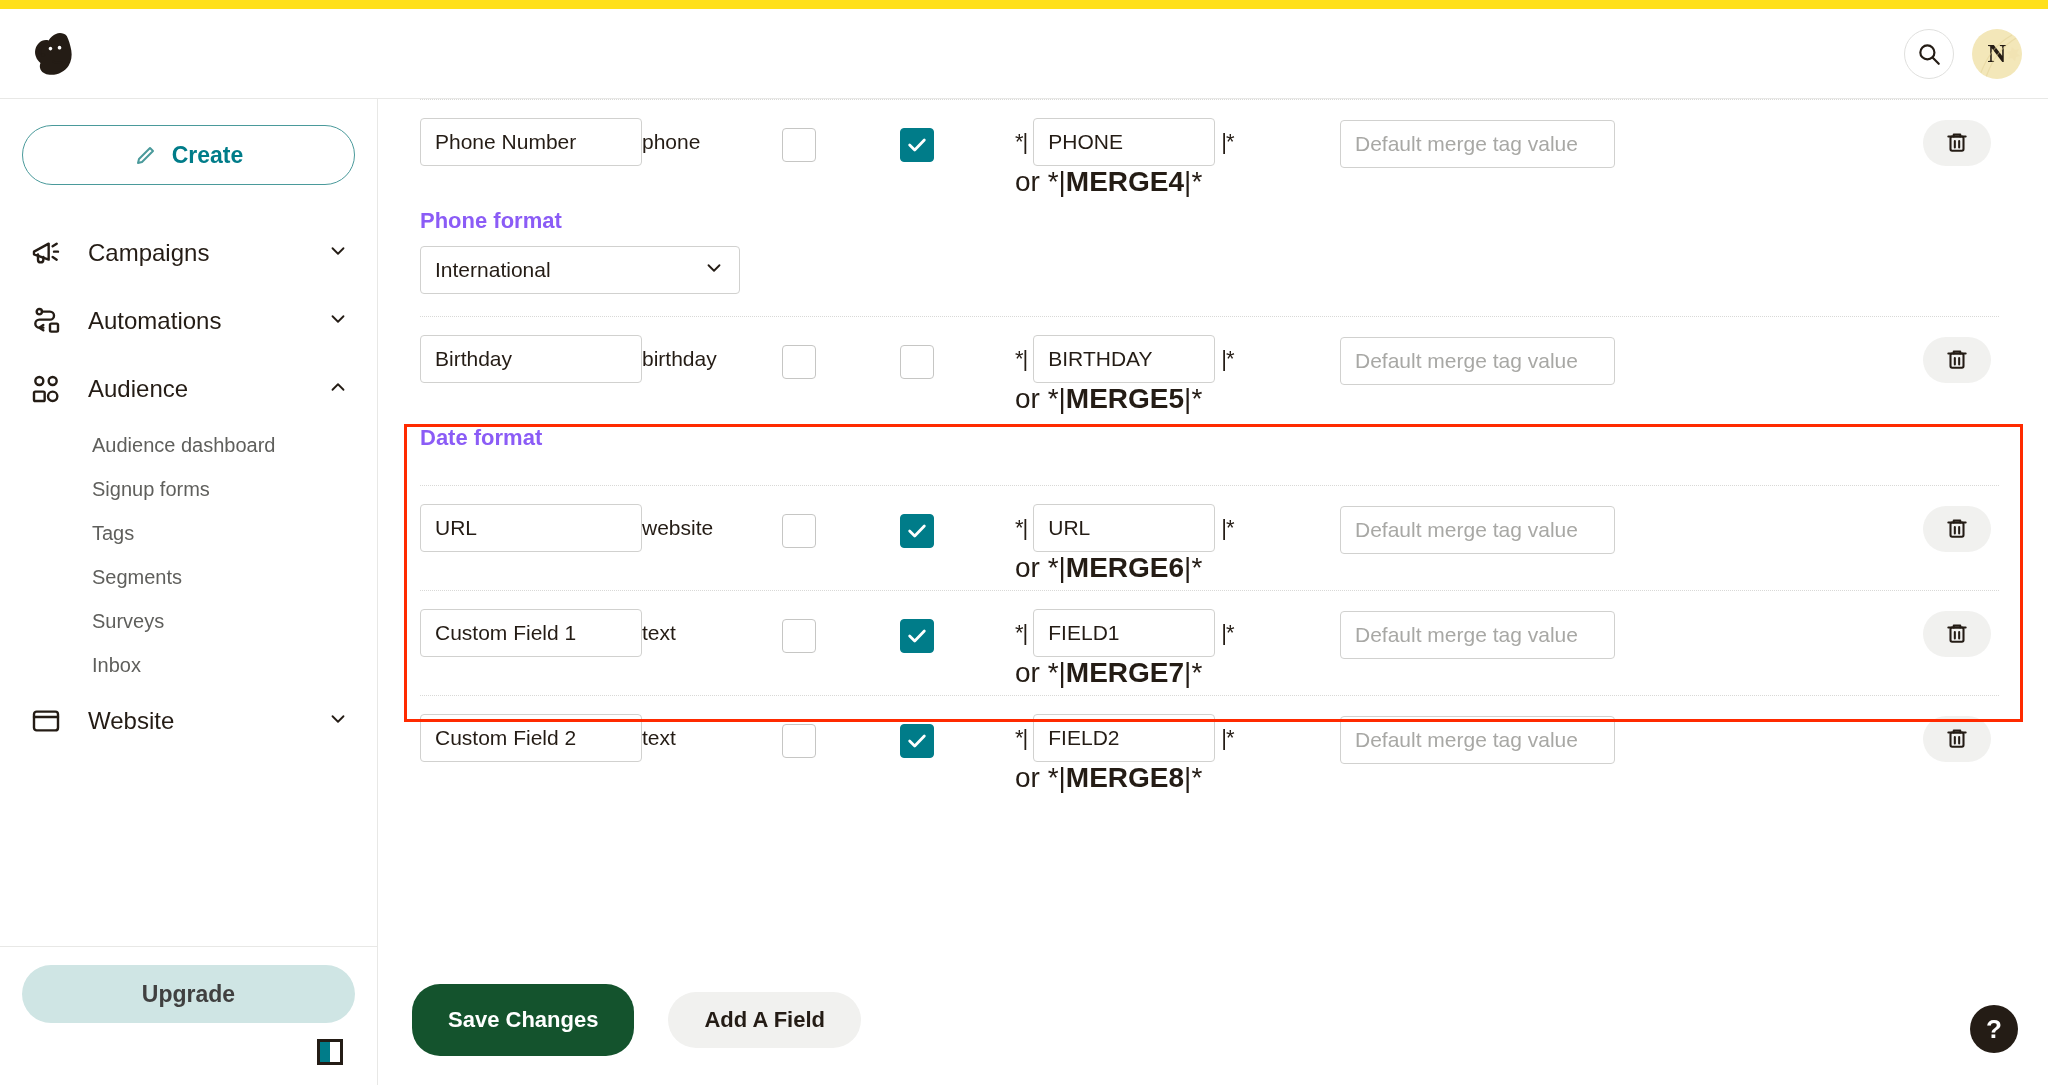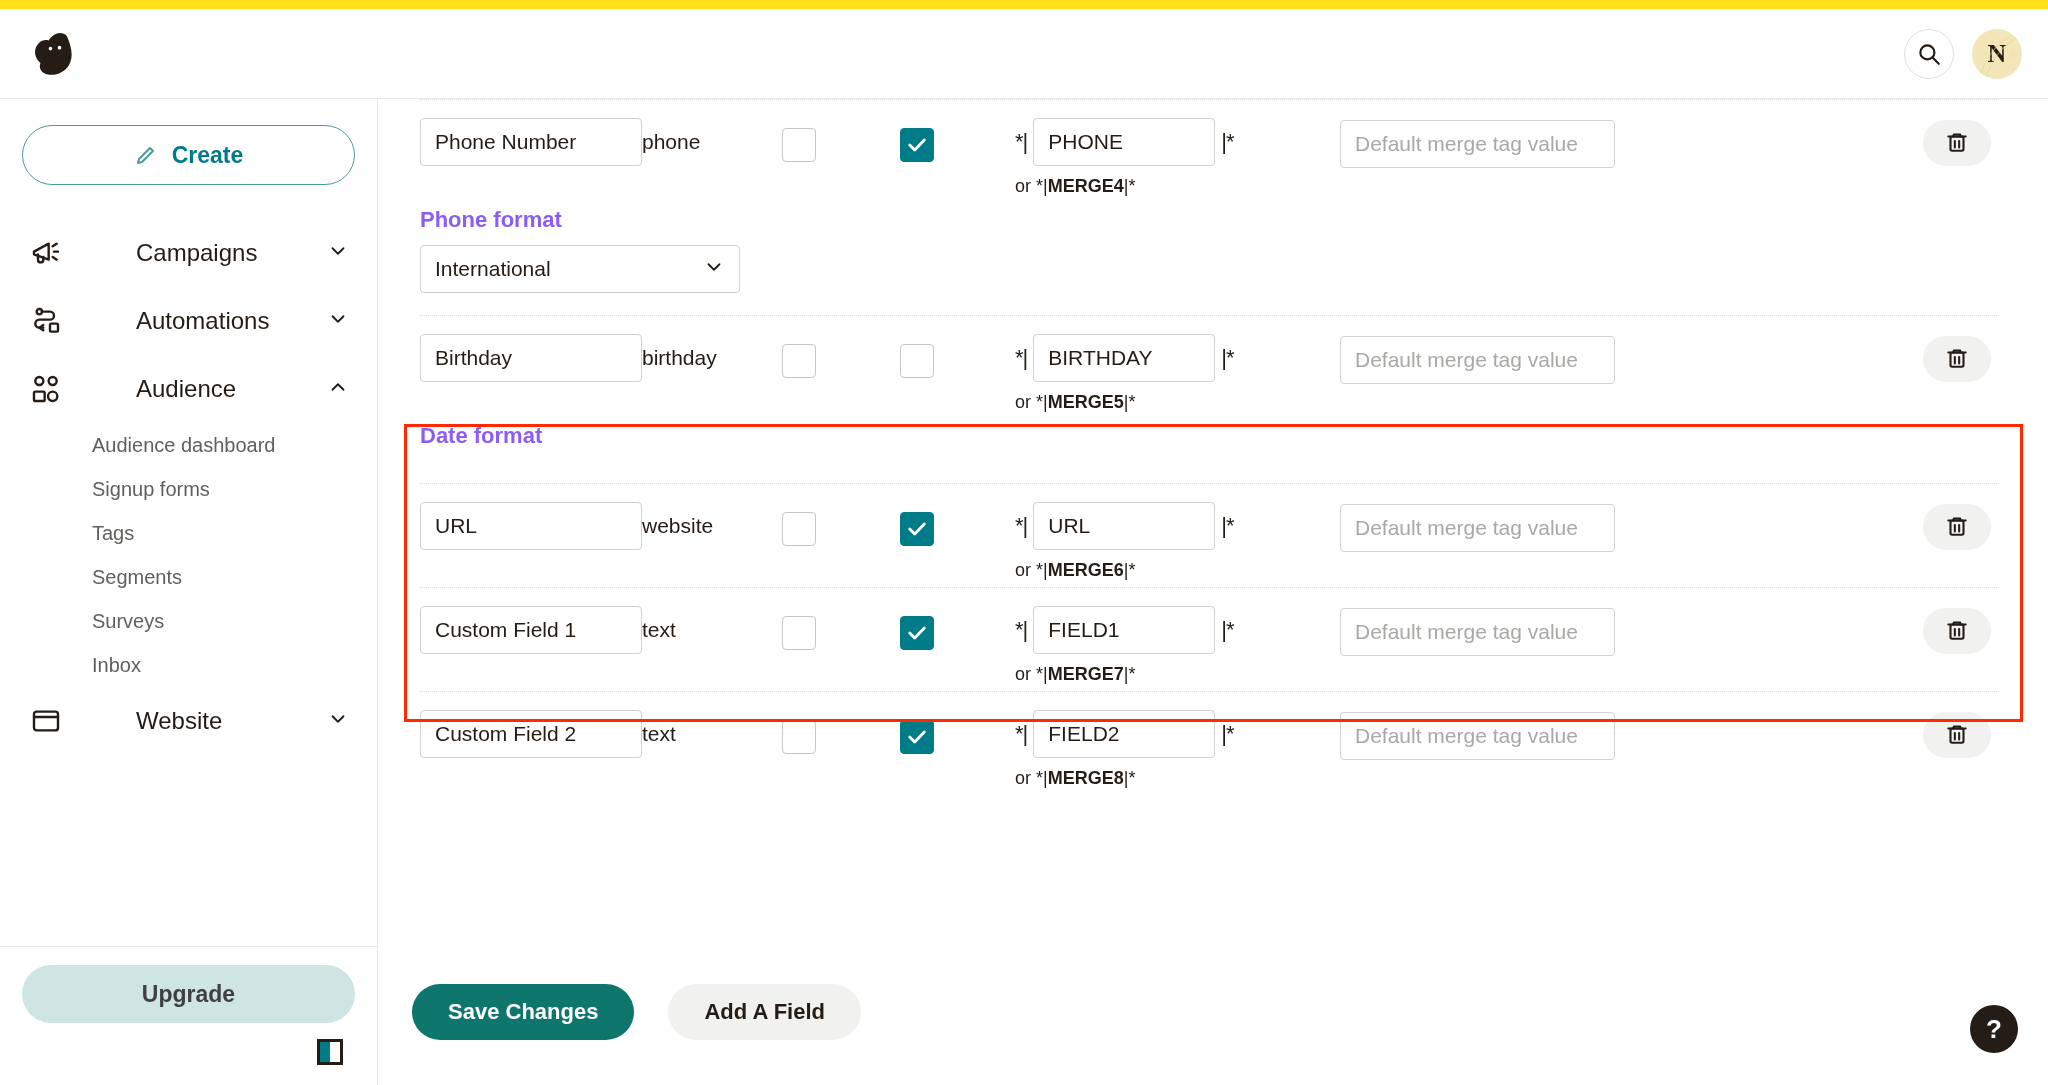--- a/index.html
+++ b/index.html
@@ -44,21 +44,21 @@
   }
   .sidebar-scroll { flex: 1 1 auto; overflow: hidden; position: relative; }
   .create-btn {
     margin: 26px 22px 0 22px; height: 60px;
     border: 1.5px solid #4a9a9b; border-radius: 30px; background: #fff;
     color: #007c89; font-size: 23px; font-weight: 700;
     display: flex; align-items: center; justify-content: center; gap: 14px; cursor: pointer;
   }
   .nav-top { padding-top: 34px; }
   .nav-group {
-    display: flex; align-items: center; height: 68px; padding: 0 28px 0 26px; cursor: pointer; gap: 48px;
+    display: flex; align-items: center; height: 68px; padding: 0 28px 0 26px; cursor: pointer;
   }
   .nav-group .gicon { width: 40px; display: flex; justify-content: center; flex: 0 0 40px; }
   .nav-group .glabel { flex: 1; font-size: 24px; color: #241c15; margin-left: 22px; }
   .nav-group .chev { flex: 0 0 auto; color: #241c15; }
   .nav-sub {
     display: block; padding: 12px 0 12px 92px; font-size: 20px;
     color: #5f5f5c; cursor: pointer; line-height: 1.0;
   }
   .sidebar-bottom { flex: 0 0 auto; border-top: 1px solid #e8e8e6; padding: 18px 22px 20px 22px; }
   .upgrade-btn {
@@ -104,21 +104,21 @@
     cursor: pointer; position: relative;
   }
   .cb.checked { background: #007c89; border-color: #007c89; }
   .cb .tick { display: none; }
   .cb.checked .tick { display: block; }
 
   .tag-wrap { display: flex; align-items: center; gap: 0; }
   .star { font-size: 22px; color: #241c15; font-weight: 400; letter-spacing: -1px; }
   .star.l { margin-right: 6px; }
   .star.r { margin-left: 6px; }
-  .merge-alt { font-size: 18px; color: #241c15; margin-top: 10px; }
+  .merge-alt { font-size: 28px; color: #241c15; margin-top: 0; }
   .merge-alt b { font-weight: 700; }
 
   .del-btn {
     width: 68px; height: 46px; border-radius: 23px; background: #f1f1ef;
     border: none; display: flex; align-items: center; justify-content: center; cursor: pointer;
   }
 
   .sub-block { padding: 4px 8px 22px 8px; }
   .sub-label { font-size: 22px; font-weight: 700; color: #8b5cf6; margin-bottom: 12px; }
   .select {
@@ -127,21 +127,21 @@
     display: flex; align-items: center; justify-content: space-between;
     padding: 0 14px; cursor: pointer;
   }
 
   
   .highlight { position: absolute; border: 3px solid #ff2a00; pointer-events: none; z-index: 5; }
 
   
   .actions { position: absolute; left: 33px; top: 885px; display: flex; gap: 34px; align-items: center; }
   .btn-primary {
-    height: 56px; padding: 0 36px; border-radius: 28px; background: #0f766e; color: #fff;
+    height: 72px; padding: 0 36px; border-radius: 28px; background: #14532d; color: #fff;
     font-size: 22px; font-weight: 700; border: none; cursor: pointer;
   }
   .btn-secondary {
     height: 56px; padding: 0 36px; border-radius: 28px; background: #f1f1ef; color: #241c15;
     font-size: 22px; font-weight: 700; border: none; cursor: pointer;
   }
   .help-btn {
     position: absolute; right: 30px; bottom: 32px; width: 48px; height: 48px; border-radius: 50%;
     background: #241c15; color: #fff; font-size: 26px; font-weight: 700;
     display: flex; align-items: center; justify-content: center; cursor: pointer; border: none;

